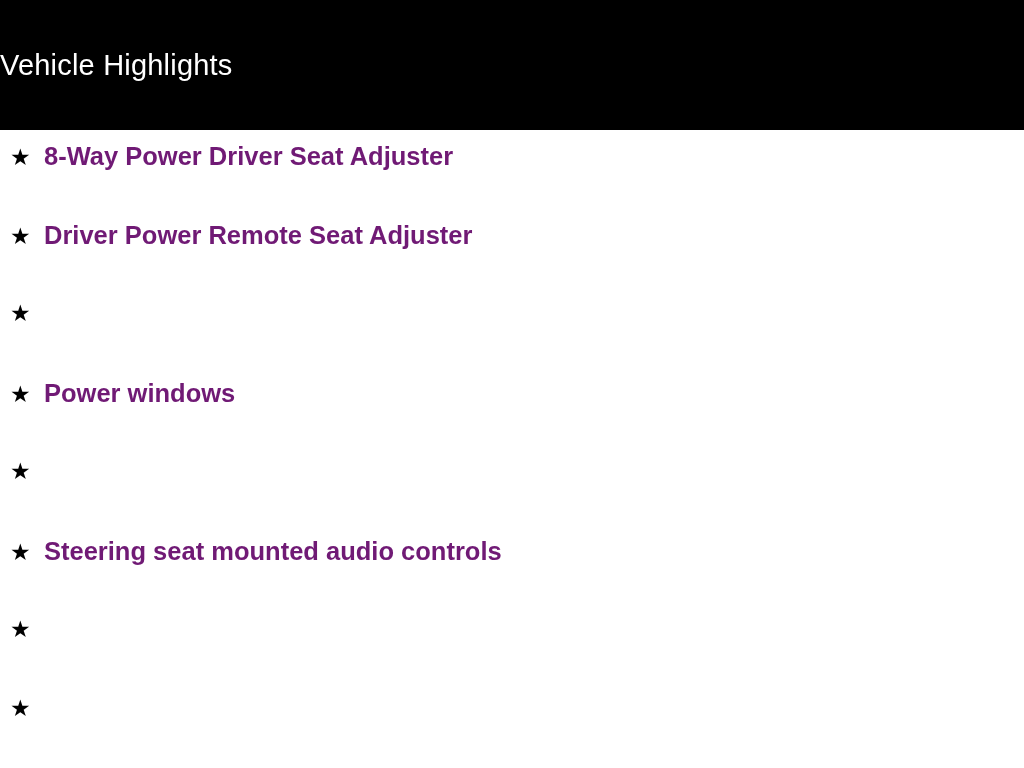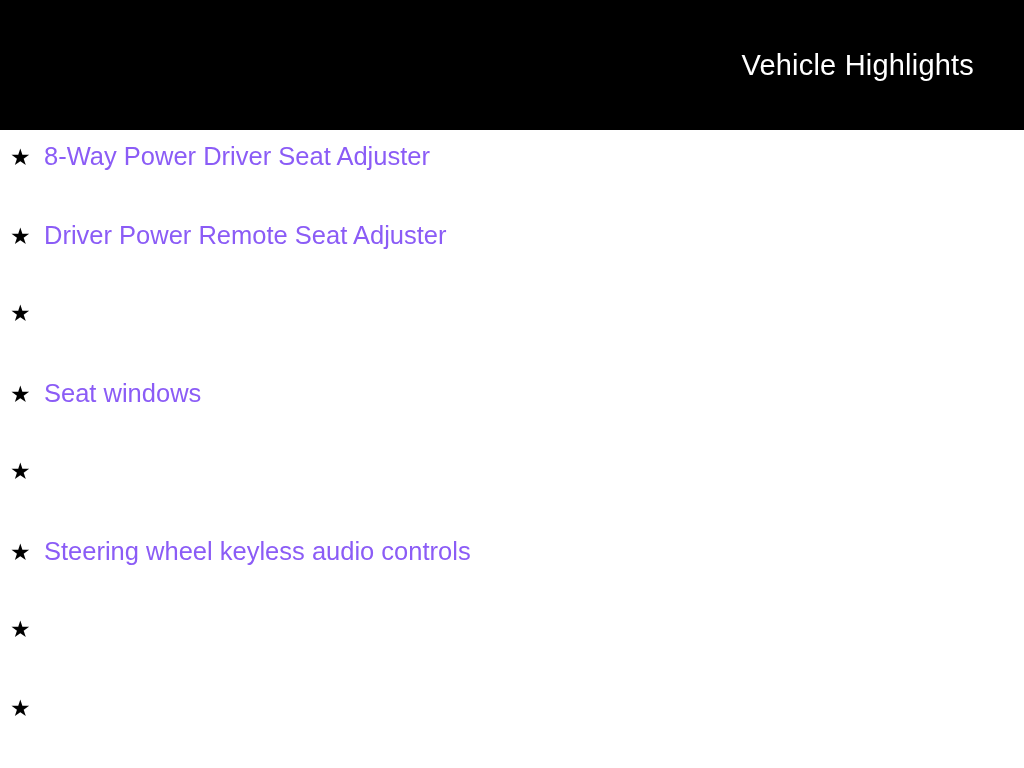--- a/index.html
+++ b/index.html
@@ -20,21 +20,21 @@
   }
 
   .header-bar {
     position: relative;
     width: 100%;
     height: 130px;
     background: #000000;
     box-sizing: border-box;
     display: flex;
     align-items: center;
-    justify-content: flex-end;
+    justify-content: flex-start;
     padding-right: 50px;
   }
 
   .header-title {
     color: #ffffff;
     font-size: 29px;
     font-weight: 400;
     letter-spacing: 0.2px;
     line-height: 1;
   }
@@ -57,23 +57,23 @@
   .bullet-star {
     flex: 0 0 auto;
     width: 34px;
     color: #000000;
     font-size: 23px;
     line-height: 1;
     text-align: left;
   }
 
   .item-label {
-    color: #8b5cf6;
+    color: #701a75;
     font-size: 25.5px;
-    font-weight: 400;
+    font-weight: 700;
     line-height: 1;
     white-space: nowrap;
   }
 </style>
 </head>
 <body>
 
 <div id="page">
 
   <div class="header-bar">
@@ -91,30 +91,30 @@
       <span class="bullet-star">★</span>
       <span class="item-label">Driver Power Remote Seat Adjuster</span>
     </li>
 
     <li class="highlight-item">
       <span class="bullet-star">★</span>
     </li>
 
     <li class="highlight-item">
       <span class="bullet-star">★</span>
-      <span class="item-label">Seat windows</span>
+      <span class="item-label">Power windows</span>
     </li>
 
     <li class="highlight-item">
       <span class="bullet-star">★</span>
     </li>
 
     <li class="highlight-item">
       <span class="bullet-star">★</span>
-      <span class="item-label">Steering wheel keyless audio controls</span>
+      <span class="item-label">Steering seat mounted audio controls</span>
     </li>
 
     <li class="highlight-item">
       <span class="bullet-star">★</span>
     </li>
 
     <li class="highlight-item">
       <span class="bullet-star">★</span>
     </li>
 

